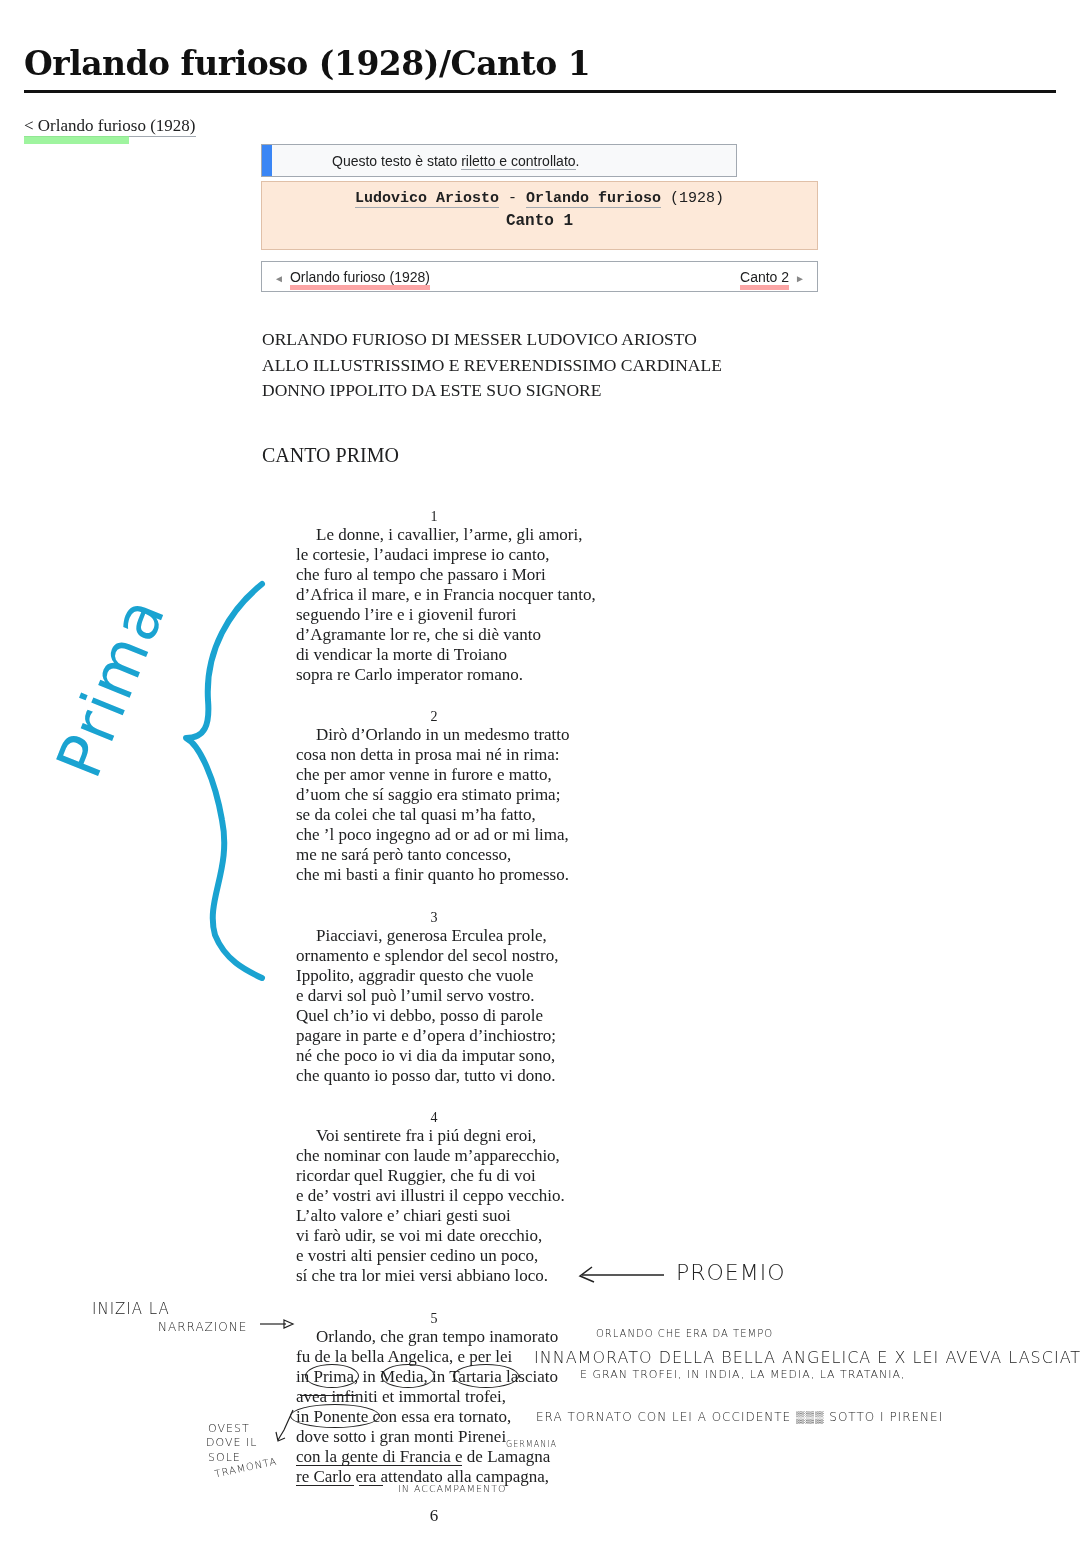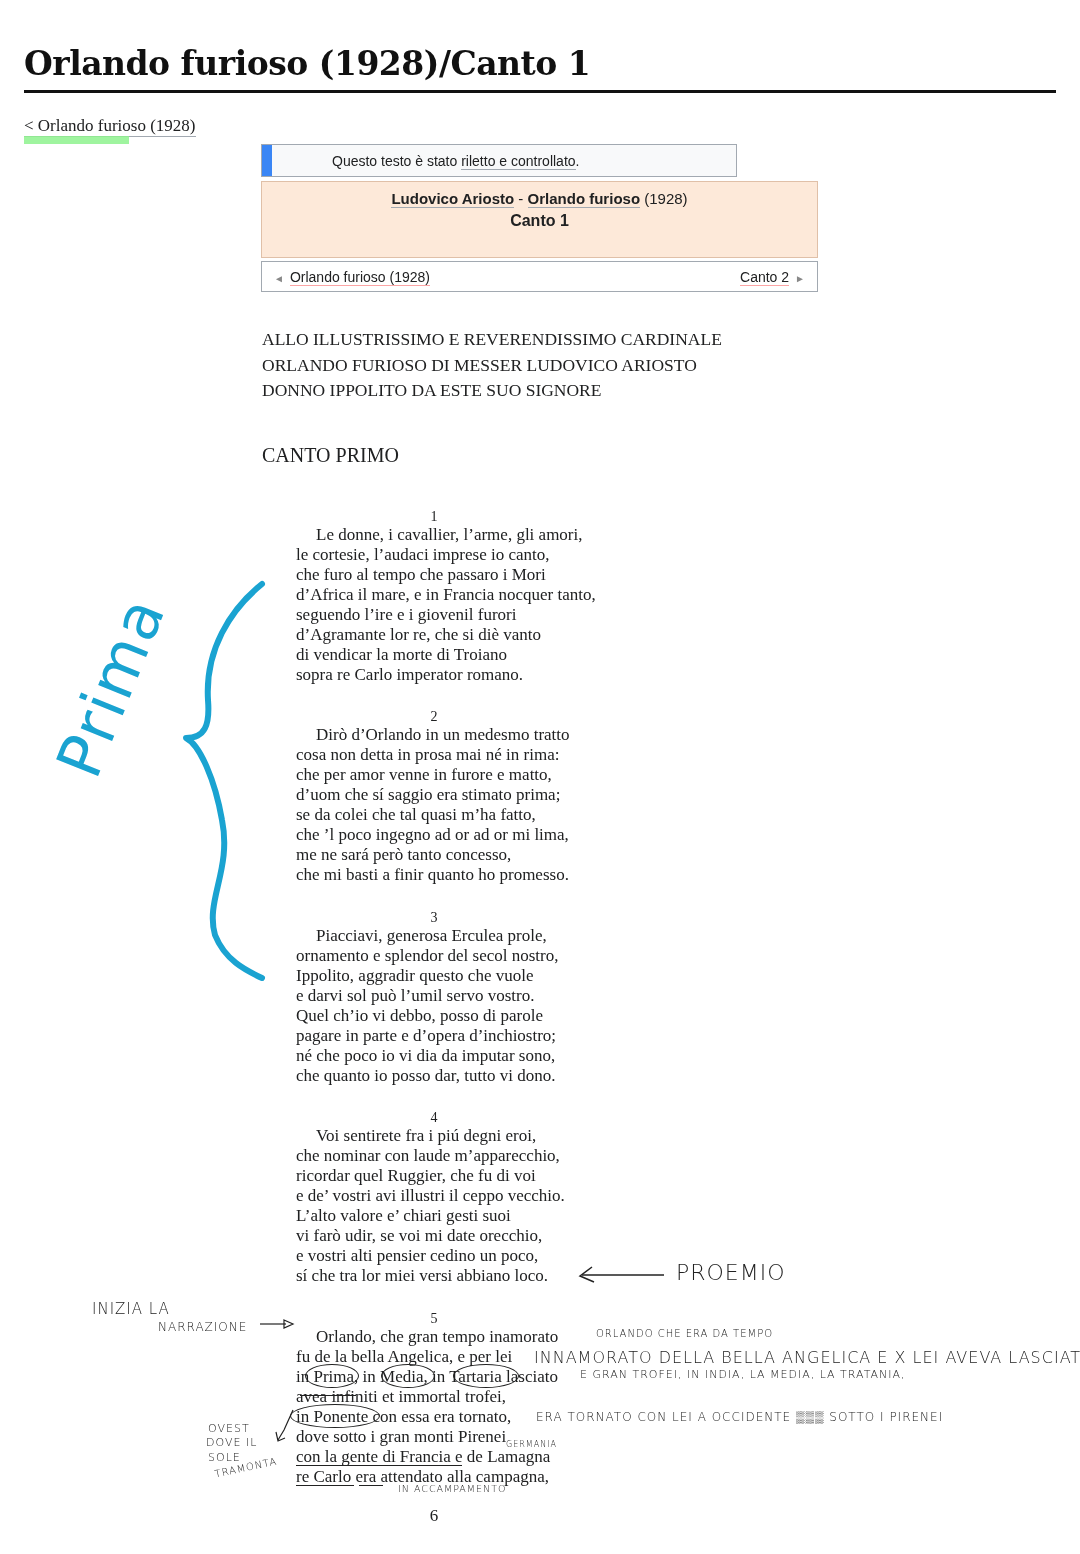--- a/index.html
+++ b/index.html
@@ -5,29 +5,29 @@
   html, body { margin:0; padding:0; background:#ffffff; }
   body { width:1080px; height:1554px; position:relative; overflow:hidden; color:#202122; font-family:"DejaVu Serif", serif; }
   .page-title { position:absolute; left:24px; top:44px; font-family:"DejaVu Serif", serif; font-weight:bold; font-size:33px; letter-spacing:-0.5px; margin:0; color:#111; }
   .title-rule { position:absolute; left:24px; top:90px; width:1032px; height:3px; background:#111; }
   .back-link { position:absolute; left:24px; top:116px; font-family:"Liberation Serif", serif; font-size:17px; color:#202122; text-decoration:none; border-bottom:1px solid #a2a9b1; }
   .highlight { position:absolute; left:24px; top:136px; width:105px; height:8px; background:#8ef28e; opacity:.85; }
   .notice { position:absolute; left:261px; top:144px; width:476px; height:33px; border:1px solid #a2a9b1; background:#f8f9fa; box-sizing:border-box; }
   .notice-bar { position:absolute; left:0; top:0; width:10px; height:100%; background:#3a86f5; }
   .notice-text { position:absolute; left:70px; top:8px; font-family:"Liberation Sans", sans-serif; font-size:14px; color:#202122; }
   .notice-link { border-bottom:1px solid #a2a9b1; }
-  .header-box { position:absolute; left:261px; top:181px; width:557px; height:77px; background:#fde9d9; border:1px solid #e0c0a8; box-sizing:border-box; text-align:center; font-family:Liberation Sans, sans-serif; }
+  .header-box { position:absolute; left:261px; top:181px; width:557px; height:69px; background:#fde9d9; border:1px solid #e0c0a8; box-sizing:border-box; text-align:center; font-family:Liberation Mono, monospace; }
   .header-line1 { margin-top:8px; font-size:15px; }
   .header-line1 b { border-bottom:1px solid #a2a9b1; }
   .header-line2 { margin-top:5px; font-weight:bold; font-size:16px; }
   .nav-box { position:absolute; left:261px; top:261px; width:557px; height:31px; border:1px solid #a2a9b1; box-sizing:border-box; font-family:"Liberation Sans", sans-serif; font-size:14px; }
   .nav-prev { position:absolute; left:6px; top:7px; }
   .nav-next { position:absolute; right:6px; top:7px; }
   .arrow { color:#888; font-size:10px; margin:0 6px; }
-  .nav-link { border-bottom:1px solid #fca5a5; color:#202122; }
+  .nav-link { border-bottom:5px solid #fca5a5; color:#202122; }
   .dedication { position:absolute; left:262px; top:327px; font-family:"Liberation Serif", serif; font-size:17.5px; line-height:25.5px; }
   .canto-heading { position:absolute; left:262px; top:430px; font-family:"Liberation Serif", serif; font-size:20px;margin-top:14px; }
   .stanza { position:absolute; left:296px; font-family:"Liberation Serif", serif; font-size:17px; line-height:20px; }
   .stanza-num { width:276px; text-align:center; font-size:14px; line-height:17px; }
   .verse-first { text-indent:20px; }
   .hw { position:absolute; font-family:"DejaVu Sans", sans-serif; color:#222; font-weight:200; letter-spacing:1px; white-space:nowrap; }
   .circle { position:absolute; border:1px solid #222; border-radius:50%; }
   .uline { position:absolute; height:1px; background:#222; }
   svg.ink { position:absolute; left:0; top:0; }
 </style>
@@ -56,22 +56,22 @@
 <div class="nav-box">
   <div class="nav-prev">
     <span class="arrow">◄</span><span class="nav-link">Orlando furioso (1928)</span>
   </div>
   <div class="nav-next">
     <span class="nav-link">Canto 2</span><span class="arrow">►</span>
   </div>
 </div>
 
 <div class="dedication">
+  <div>ORLANDO FURIOSO DI MESSER LUDOVICO ARIOSTO</div>
   <div>ALLO ILLUSTRISSIMO E REVERENDISSIMO CARDINALE</div>
-  <div>ORLANDO FURIOSO DI MESSER LUDOVICO ARIOSTO</div>
   <div>DONNO IPPOLITO DA ESTE SUO SIGNORE</div>
 </div>
 
 <div class="canto-heading">CANTO PRIMO</div>
 
 <div class="stanza" style="top:508px">
   <div class="stanza-num">1</div>
   <div class="verse-first">Le donne, i cavallier, l’arme, gli amori,</div>
   <div>le cortesie, l’audaci imprese io canto,</div>
   <div>che furo al tempo che passaro i Mori</div>

